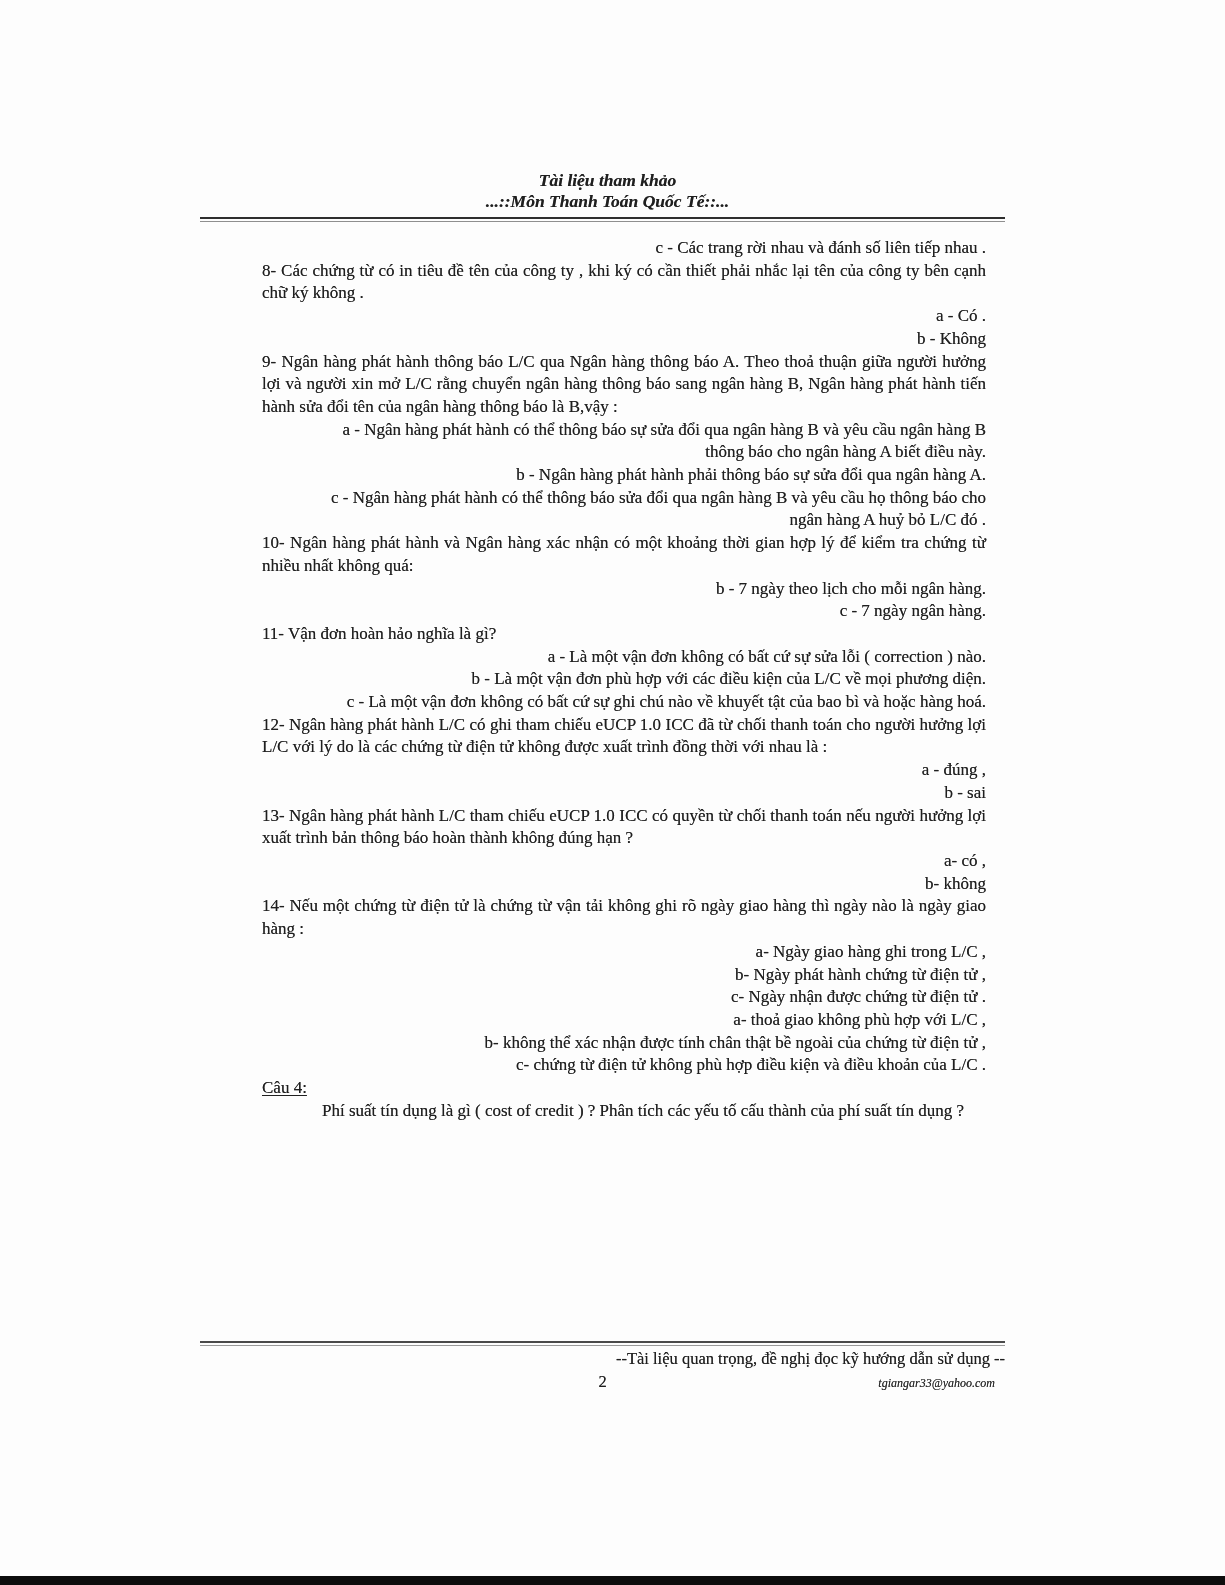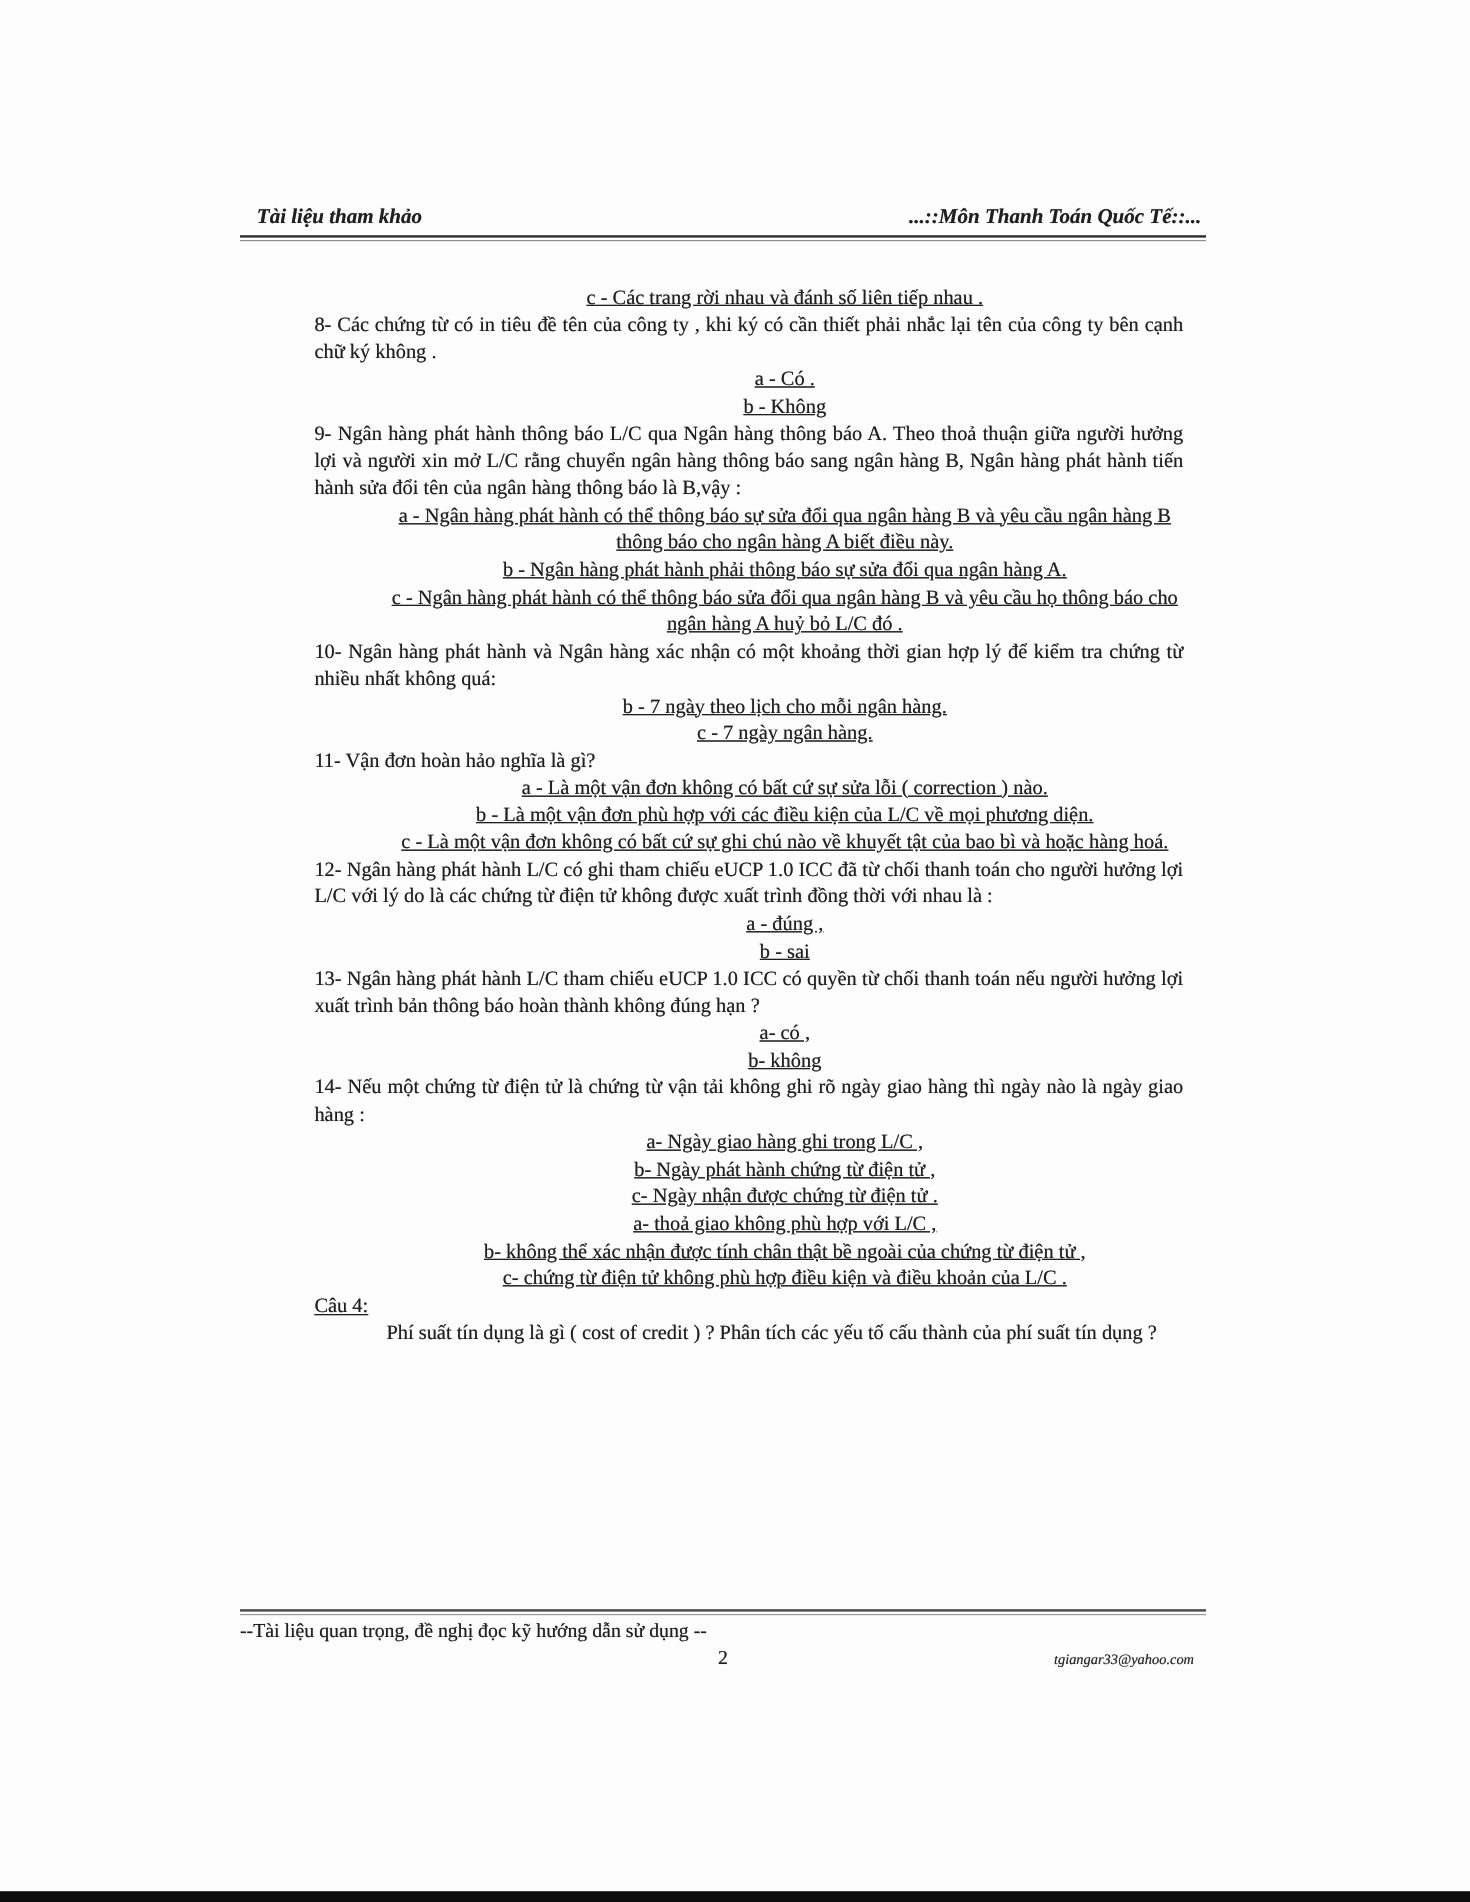--- a/index.html
+++ b/index.html
@@ -15,55 +15,56 @@
     position: absolute; inset: 0;
     background: #fdfdfd;
     text-shadow: 0 0 0.6px rgba(50,50,50,0.75);
   }
 
   
   .header {
     position: absolute; left: 200px; width: 805px; top: 170px;
   }
   .header-row {
-    display: flex; justify-content: space-between; align-items: flex-end;
+    display: flex; justify-content: space-between; align-items: center;
     font-weight: bold; font-style: italic; font-size: 17.5px;
     padding: 0 4px 5px 14px;
+    flex-direction: column;
   }
   .header-rule {
     height: 2px;
     border-top: 2px solid #2e2e2e;
     border-bottom: 1px solid #8f8f8f;
   }
 
   
   .bodytext {
     position: absolute; left: 262px; top: 237px; width: 724px;
     font-size: 17px; line-height: 22.7px;
   }
   .bodytext p { margin: 0; }
   .qtext { text-align: justify; }
-  .option { margin-left: 60px !important; text-align: center; text-decoration: underline; }
+  .option { margin-left: 60px !important; text-align: right; }
   .section-label {
     text-decoration: underline;
     text-underline-offset: 2px;
     text-align: center;
   }
   .section-para { text-indent: 60px; text-align: justify; }
 
   
   .footer-rule {
     position: absolute; left: 200px; width: 805px; top: 1341px;
     height: 2px;
     border-top: 2px solid #4a4a4a;
     border-bottom: 1px solid #9a9a9a;
   }
   .footer-note {
     position: absolute; left: 200px; width: 805px; top: 1349px;
-    text-align: left; font-size: 16.5px;
+    text-align: right; font-size: 16.5px;
   }
   .footer-row {
     position: absolute; left: 200px; width: 805px; top: 1372px;
     font-size: 16.5px;
   }
   .page-number { text-align: center; margin: 0; }
   .footer-email {
     position: absolute; right: 10px; top: 4px;
     font-style: italic; font-size: 12px; color: #2a2a2a;
   }

